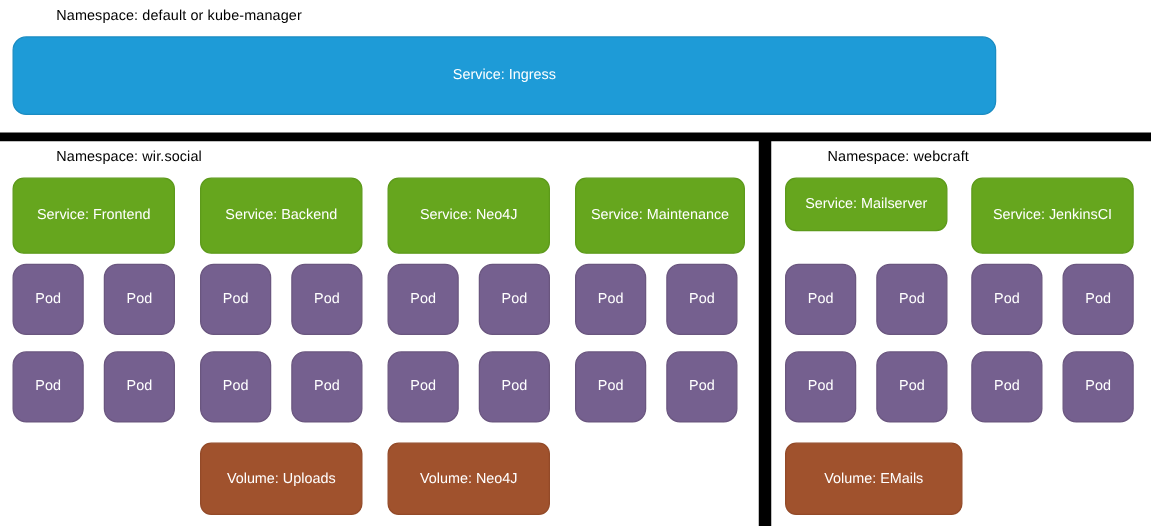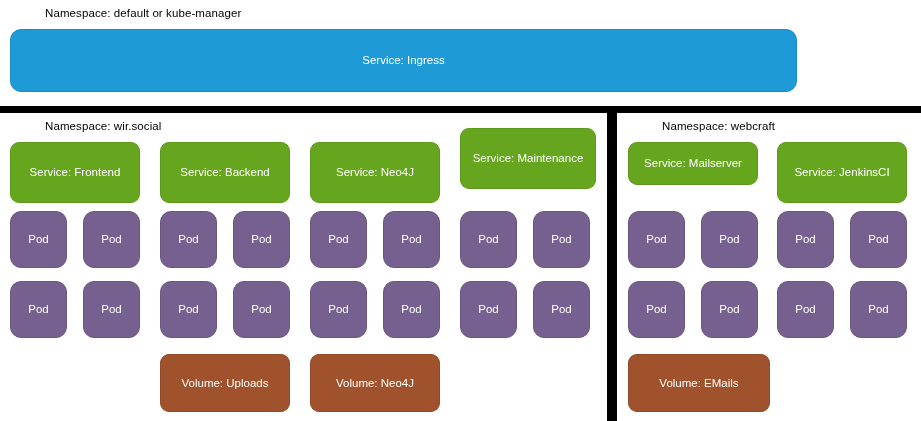--- a/index.html
+++ b/index.html
@@ -104,21 +104,21 @@
         <div class="node pod" style="left: 233px; top: 98px; width: 57px; height: 57px;">Pod</div>
         <div class="node pod" style="left: 160px; top: 168px; width: 57px; height: 57px;">Pod</div>
         <div class="node pod" style="left: 233px; top: 168px; width: 57px; height: 57px;">Pod</div>
         <div class="node volume" style="left: 160px; top: 241px; width: 130px; height: 58px;">Volume: Uploads</div>
         <div class="node service" style="left: 310px; top: 29px; width: 130px; height: 61px;">Service: Neo4J</div>
         <div class="node pod" style="left: 310px; top: 98px; width: 57px; height: 57px;">Pod</div>
         <div class="node pod" style="left: 383px; top: 98px; width: 57px; height: 57px;">Pod</div>
         <div class="node pod" style="left: 310px; top: 168px; width: 57px; height: 57px;">Pod</div>
         <div class="node pod" style="left: 383px; top: 168px; width: 57px; height: 57px;">Pod</div>
         <div class="node volume" style="left: 310px; top: 241px; width: 130px; height: 58px;">Volume: Neo4J</div>
-        <div class="node service" style="left: 460px; top: 15px; width: 136px; height: 61px;">Service: Maintenance</div>
+        <div class="node service" style="left: 460px; top: 29px; width: 136px; height: 61px;">Service: Maintenance</div>
         <div class="node pod" style="left: 460px; top: 98px; width: 57px; height: 57px;">Pod</div>
         <div class="node pod" style="left: 533px; top: 98px; width: 57px; height: 57px;">Pod</div>
         <div class="node pod" style="left: 460px; top: 168px; width: 57px; height: 57px;">Pod</div>
         <div class="node pod" style="left: 533px; top: 168px; width: 57px; height: 57px;">Pod</div>
       </div>
   </div>
 
   <div class="ns-panel" id="ns-right">
     <div class="ns-label">Namespace: webcraft</div>
     <div id="right-nodes">

